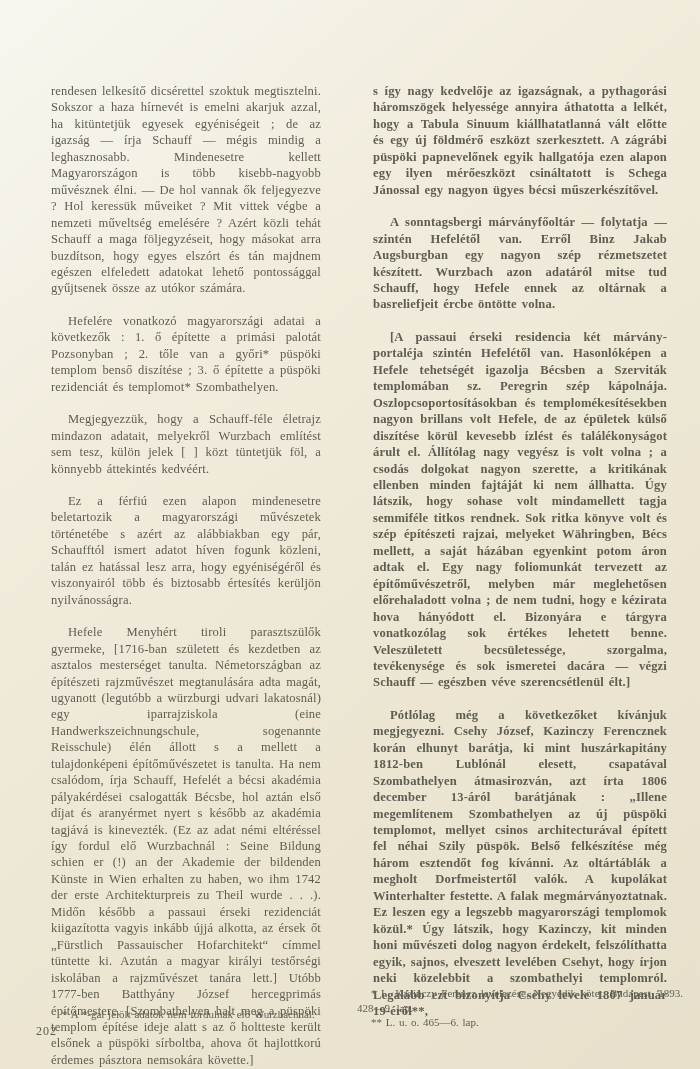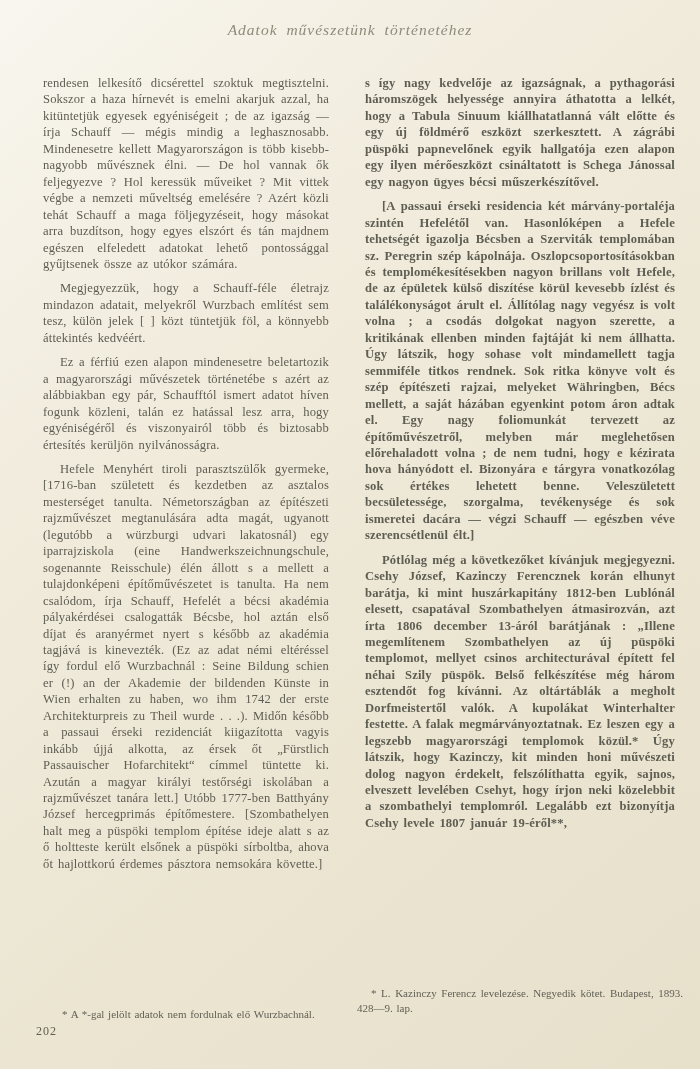--- a/index.html
+++ b/index.html
@@ -26,21 +26,21 @@
     position: absolute;
     top: 67px;
     text-align: justify;
     font-size: 12.6px;
     line-height: 16.45px;
     word-spacing: 1.6px;
     letter-spacing: 0.15px;
   }
   .col-left  { left: 35px;  width: 302px; }
   .col-right { left: 357px; width: 326px; font-weight: bold; }
-  .col p { margin: 8px; }
+  .col p { margin: 16px; }
   .col p.indent { text-indent: 17px; }
   .footnote {
     position: absolute;
     font-size: 11px;
     line-height: 14.5px;
     text-align: justify;
     word-spacing: 1px;
     color: #605f55;
   }
   .footnote p { margin: 0; text-indent: 14px; }
@@ -52,38 +52,40 @@
     font-size: 12px;
     letter-spacing: 1px;
     color: #5e5d52;
   }
 </style>
 </head>
 <body>
 
 <div class="page">
 
-  <div class="running-head">Adatok művészetünk történetéhez</div>
 
   <div class="col col-left">
     <p>rendesen lelkesítő dicsérettel szoktuk megtisztelni. Sokszor a haza hírnevét is emelni akarjuk azzal, ha kitüntetjük egyesek egyéniségeit ; de az igazság — írja Schauff — mégis mindig a leghasznosabb. Mindenesetre kellett Magyarországon is több kisebb-nagyobb művésznek élni. — De hol vannak ők feljegyezve ? Hol keressük műveiket ? Mit vittek végbe a nemzeti műveltség emelésére ? Azért közli tehát Schauff a maga följegyzéseit, hogy másokat arra buzdítson, hogy egyes elszórt és tán majdnem egészen elfeledett adatokat lehető pontossággal gyűjtsenek össze az utókor számára.</p>
+    <p class="indent">Hefelére vonatkozó magyarországi adatai a következők : 1. ő építette a primási palotát Pozsonyban ; 2. tőle van a győri* püspöki templom benső diszítése ; 3. ő építette a püspöki rezidenciát és templomot* Szombathelyen.</p>
     <p class="indent">Megjegyezzük, hogy a Schauff-féle életrajz mindazon adatait, melyekről Wurzbach említést sem tesz, külön jelek [ ] közt tüntetjük föl, a könnyebb áttekintés kedvéért.</p>
     <p class="indent">Ez a férfiú ezen alapon mindenesetre beletartozik a magyarországi művészetek történetébe s azért az alábbiakban egy pár, Schaufftól ismert adatot híven fogunk közleni, talán ez hatással lesz arra, hogy egyéniségéről és viszonyairól több és biztosabb értesítés kerüljön nyilvánosságra.</p>
     <p class="indent">Hefele Menyhért tiroli parasztszülők gyermeke, [1716-ban született és kezdetben az asztalos mesterséget tanulta. Németországban az építészeti rajzművészet megtanulására adta magát, ugyanott (legutóbb a würzburgi udvari lakatosnál) egy iparrajziskola (eine Handwerkszeichnungschule, sogenannte Reisschule) élén állott s a mellett a tulajdonképeni építőművészetet is tanulta. Ha nem csalódom, írja Schauff, Hefelét a bécsi akadémia pályakérdései csalogatták Bécsbe, hol aztán első díjat és aranyérmet nyert s később az akadémia tagjává is kinevezték. (Ez az adat némi eltéréssel így fordul elő Wurzbachnál : Seine Bildung schien er (!) an der Akademie der bildenden Künste in Wien erhalten zu haben, wo ihm 1742 der erste Architekturpreis zu Theil wurde . . .). Midőn később a passaui érseki rezidenciát kiigazította vagyis inkább újjá alkotta, az érsek őt „Fürstlich Passauischer Hofarchitekt“ címmel tüntette ki. Azután a magyar királyi testőrségi iskolában a rajzművészet tanára lett.] Utóbb 1777-ben Batthyány József hercegprimás építőmestere. [Szombathelyen halt meg a püspöki templom építése ideje alatt s az ő holtteste került elsőnek a püspöki sírboltba, ahova őt hajlottkorú érdemes pásztora nemsokára követte.]</p>
   </div>
 
   <div class="col col-right">
     <p>s így nagy kedvelője az igazságnak, a pythagorási háromszögek helyessége annyira áthatotta a lelkét, hogy a Tabula Sinuum kiállhatatlanná vált előtte és egy új földmérő eszközt szerkesztett. A zágrábi püspöki papnevelőnek egyik hallgatója ezen alapon egy ilyen mérőeszközt csináltatott is Schega Jánossal egy nagyon ügyes bécsi műszerkészítővel.</p>
+    <p class="indent">A sonntagsbergi márványfőoltár — folytatja — szintén Hefelétől van. Erről Binz Jakab Augsburgban egy nagyon szép rézmetszetet készített. Wurzbach azon adatáról mitse tud Schauff, hogy Hefele ennek az oltárnak a basreliefjeit ércbe öntötte volna.</p>
     <p class="indent">[A passaui érseki residencia két márvány-portaléja szintén Hefelétől van. Hasonlóképen a Hefele tehetségét igazolja Bécsben a Szerviták templomában sz. Peregrin szép kápolnája. Oszlopcsoportosításokban és templomékesítésekben nagyon brillans volt Hefele, de az épületek külső diszítése körül kevesebb ízlést és találékonyságot árult el. Állítólag nagy vegyész is volt volna ; a csodás dolgokat nagyon szerette, a kritikának ellenben minden fajtáját ki nem állhatta. Úgy látszik, hogy sohase volt mindamellett tagja semmiféle titkos rendnek. Sok ritka könyve volt és szép építészeti rajzai, melyeket Währingben, Bécs mellett, a saját házában egyenkint potom áron adtak el. Egy nagy foliomunkát tervezett az építőművészetről, melyben már meglehetősen előrehaladott volna ; de nem tudni, hogy e kézirata hova hányódott el. Bizonyára e tárgyra vonatkozólag sok értékes lehetett benne. Veleszületett becsületessége, szorgalma, tevékenysége és sok ismeretei dacára — végzi Schauff — egészben véve szerencsétlenül élt.]</p>
     <p class="indent">Pótlólag még a következőket kívánjuk megjegyezni. Csehy József, Kazinczy Ferencznek korán elhunyt barátja, ki mint huszárkapitány 1812-ben Lublónál elesett, csapatával Szombathelyen átmasirozván, azt írta 1806 december 13-áról barátjának : „Illene megemlítenem Szombathelyen az új püspöki templomot, mellyet csinos architecturával épített fel néhai Szily püspök. Belső felkészítése még három esztendőt fog kívánni. Az oltártáblák a megholt Dorfmeistertől valók. A kupolákat Winterhalter festette. A falak megmárványoztatnak. Ez leszen egy a legszebb magyarországi templomok közül.* Úgy látszik, hogy Kazinczy, kit minden honi művészeti dolog nagyon érdekelt, felszólíthatta egyik, sajnos, elveszett levelében Csehyt, hogy írjon neki közelebbit a szombathelyi templomról. Legalább ezt bizonyítja Csehy levele 1807 január 19-éről**,</p>
   </div>
 
   <div class="footnote fn-left">
     <p>* A *-gal jelölt adatok nem fordulnak elő Wurzbachnál.</p>
   </div>
 
   <div class="footnote fn-right">
     <p>* L. Kazinczy Ferencz levelezése. Negyedik kötet. Budapest, 1893. 428—9. lap.</p>
+    <p>** L. u. o. 465—6. lap.</p>
   </div>
 
   <div class="page-number">202</div>
 
 </div>
 
 </body></html>

